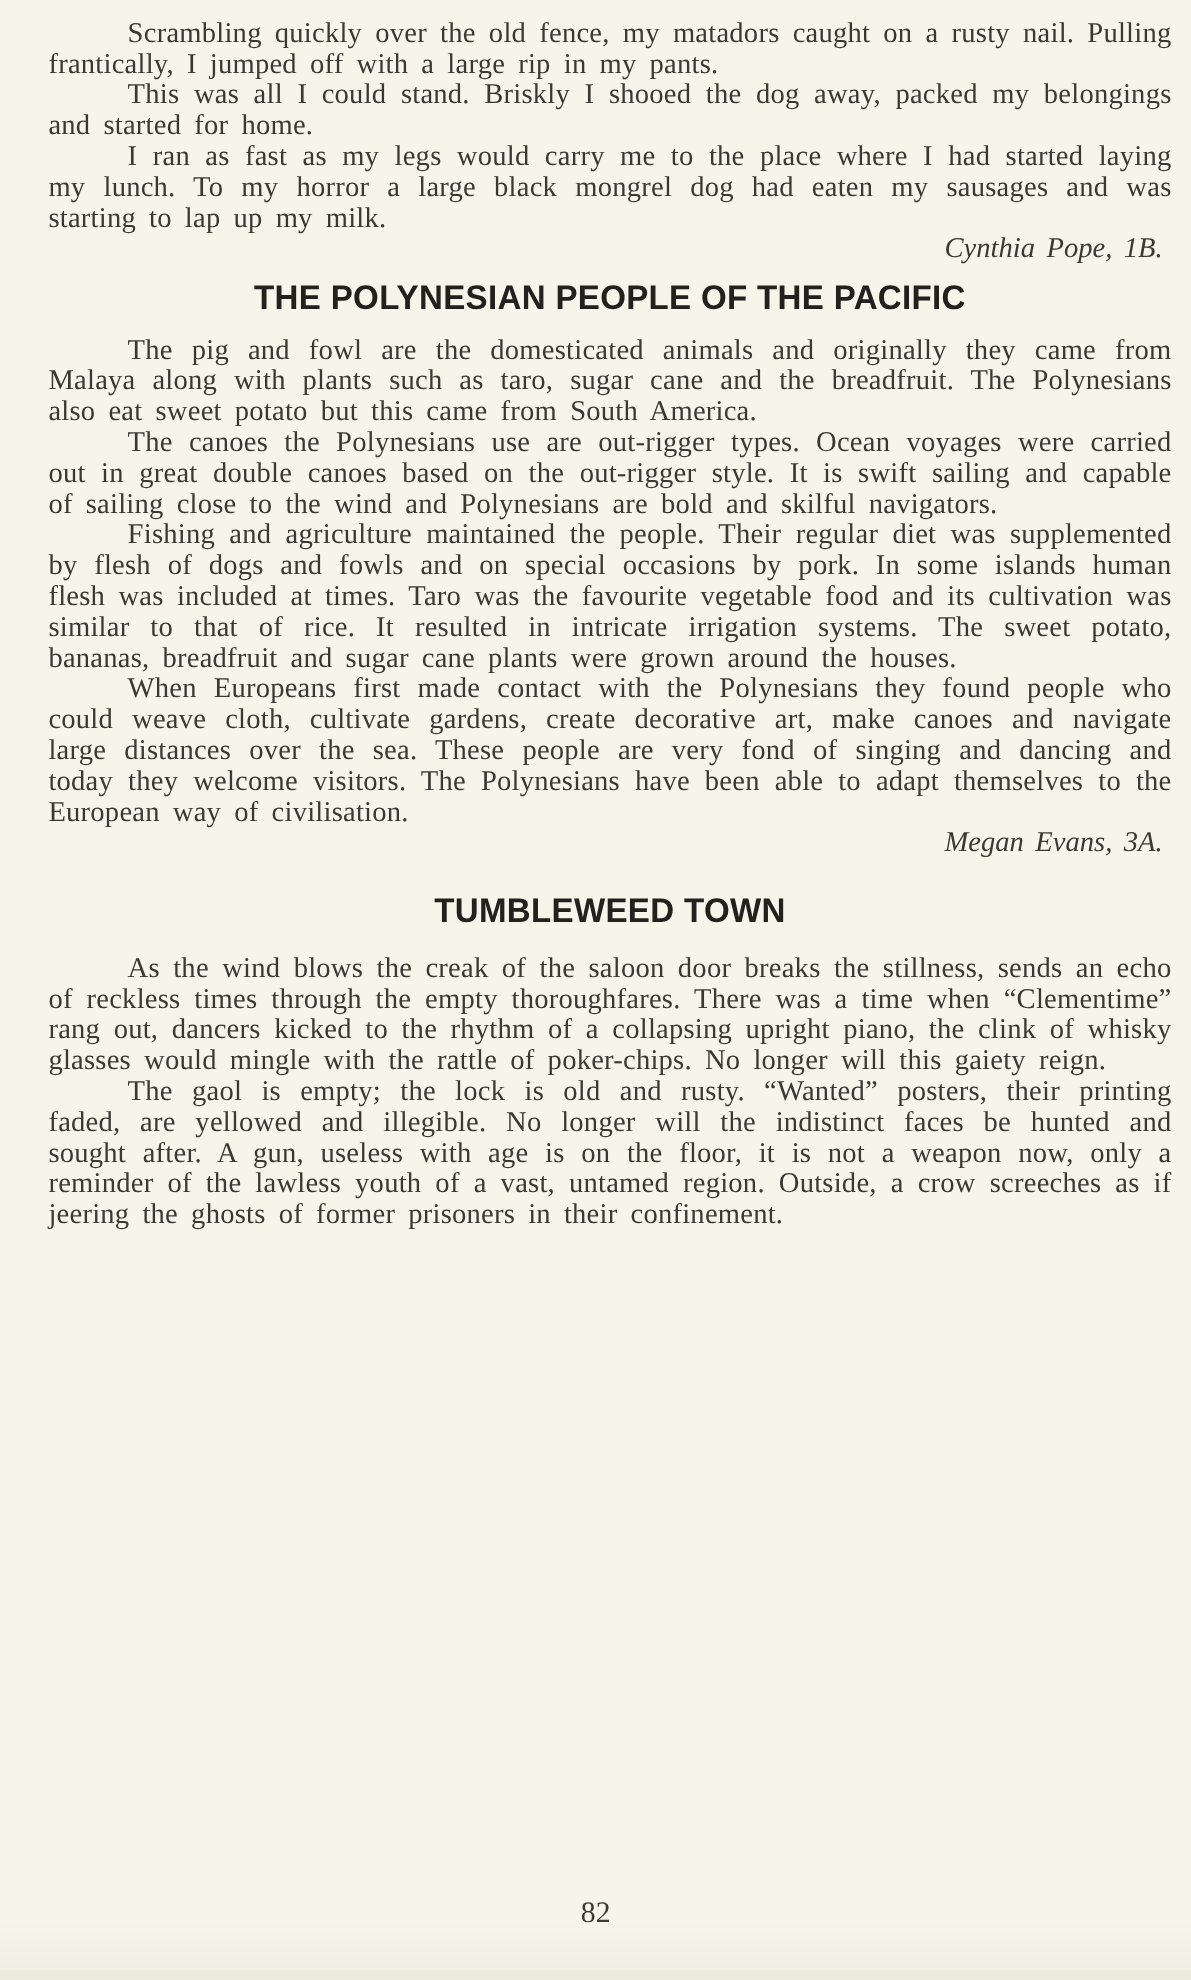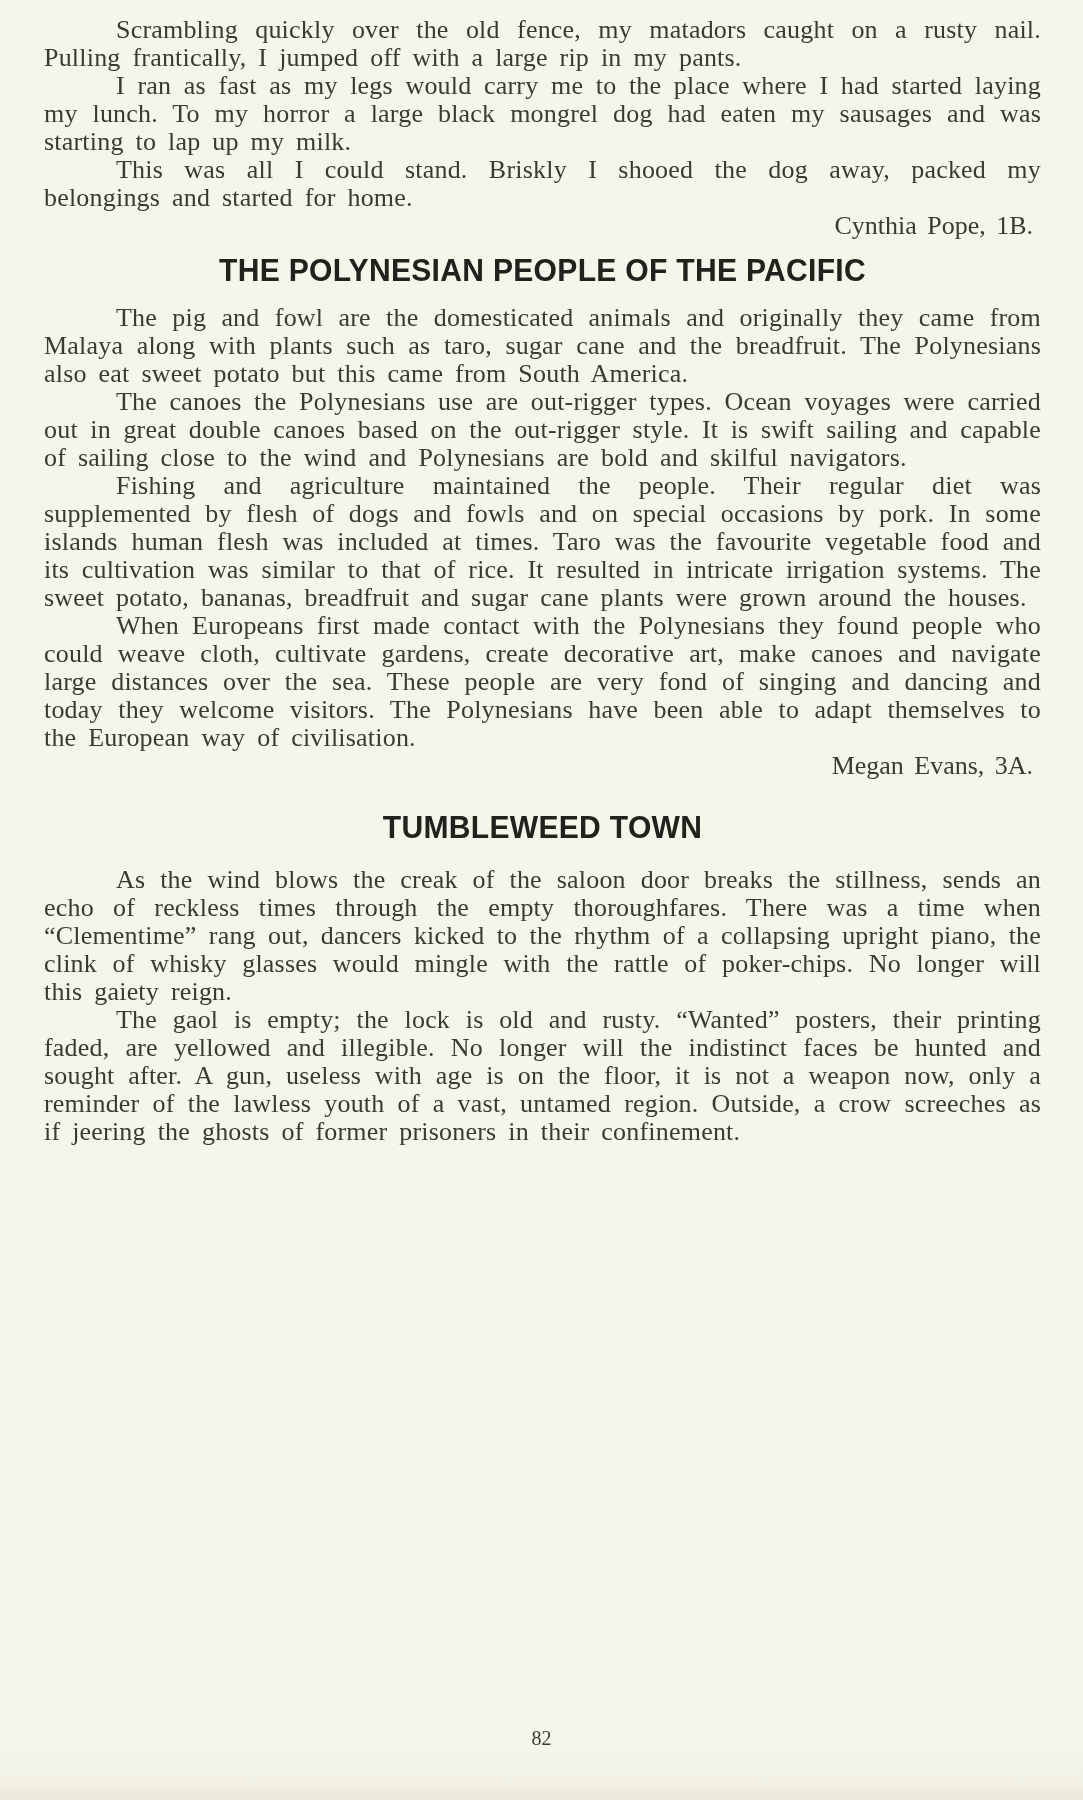--- a/index.html
+++ b/index.html
@@ -13,75 +13,76 @@
     height: 1800px;
     margin: 0 auto;
     box-sizing: border-box;
     background:
       linear-gradient(180deg, var(--paper) 0%, var(--paper) 97%, #efeee1 100%);
     color: var(--ink);
     font-family: "Liberation Serif", "DejaVu Serif", serif;
     font-size: 26px;
     line-height: 28px;
     overflow: hidden;
-    padding: 16px 42px 0 44px;
+    padding: 16px 18px 0 44px;
   }
   .story { margin: 0; }
   .story p.body-para {
     margin: 0;
     text-align: justify;
     text-indent: 72px;
     word-spacing: 0.20em;
     letter-spacing: 0.2px;
   }
   .story p.signature {
     margin: 0 8px 0 0;
     text-align: right;
     text-indent: 0;
     word-spacing: 0.15em;
+    font-style: italic;
   }
   h2.story-title {
     font-family: "Liberation Sans", "DejaVu Sans", sans-serif;
     font-weight: bold;
     color: var(--heading_ink);
     text-align: center;
     font-size: 31px;
     line-height: 32px;
     letter-spacing: 0.3px;
     margin: 15px 0 17px 0;
     transform: scaleX(0.97);
   }
   h2.story-title.gap-above { margin-top: 32px; margin-bottom: 22px; }
   .page-number {
     position: absolute;
     left: 0;
     right: 0;
     bottom: 48px;
     text-align: center;
-    font-size: 20px;
+    font-size: 27px;
     color: var(--ink);
   }
   .scan-edge {
     position: absolute;
     left: 0;
     bottom: 0;
     width: 100%;
     height: 9px;
     background: #ebeadd;
   }
 </style>
 </head>
 <body>
 
 <div class="page">
 
   <section class="story">
     <p class="body-para">Scrambling quickly over the old fence, my matadors caught on a rusty nail. Pulling frantically, I jumped off with a large rip in my pants.</p>
+    <p class="body-para">This was all I could stand. Briskly I shooed the dog away, packed my belongings and started for home.</p>
     <p class="body-para">I ran as fast as my legs would carry me to the place where I had started laying my lunch. To my horror a large black mongrel dog had eaten my sausages and was starting to lap up my milk.</p>
-    <p class="body-para">This was all I could stand. Briskly I shooed the dog away, packed my belongings and started for home.</p>
     <p class="signature">Cynthia Pope, 1B.</p>
   </section>
 
   <section class="story">
     <h2 class="story-title">THE POLYNESIAN PEOPLE OF THE PACIFIC</h2>
     <p class="body-para">The pig and fowl are the domesticated animals and originally they came from Malaya along with plants such as taro, sugar cane and the breadfruit. The Polynesians also eat sweet potato but this came from South America.</p>
     <p class="body-para">The canoes the Polynesians use are out-rigger types. Ocean voyages were carried out in great double canoes based on the out-rigger style. It is swift sailing and capable of sailing close to the wind and Polynesians are bold and skilful navigators.</p>
     <p class="body-para">Fishing and agriculture maintained the people. Their regular diet was supplemented by flesh of dogs and fowls and on special occasions by pork. In some islands human flesh was included at times. Taro was the favourite vegetable food and its cultivation was similar to that of rice. It resulted in intricate irrigation systems. The sweet potato, bananas, breadfruit and sugar cane plants were grown around the houses.</p>
     <p class="body-para">When Europeans first made contact with the Polynesians they found people who could weave cloth, cultivate gardens, create decorative art, make canoes and navigate large distances over the sea. These people are very fond of singing and dancing and today they welcome visitors. The Polynesians have been able to adapt themselves to the European way of civilisation.</p>
     <p class="signature">Megan Evans, 3A.</p>

